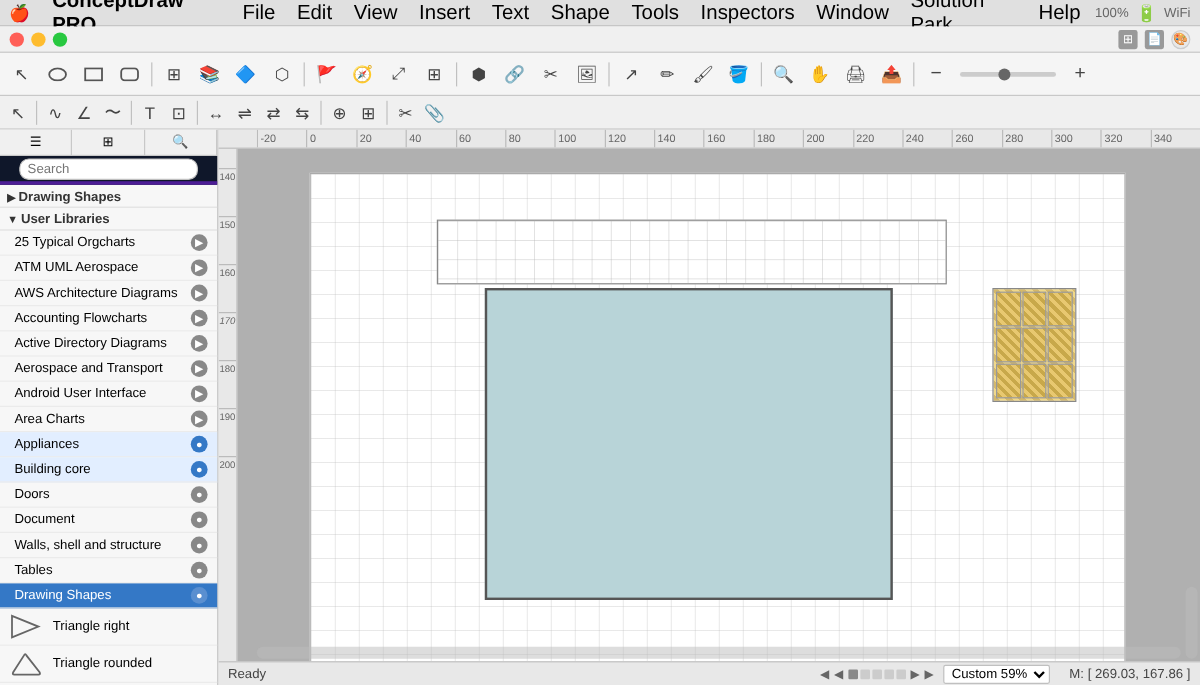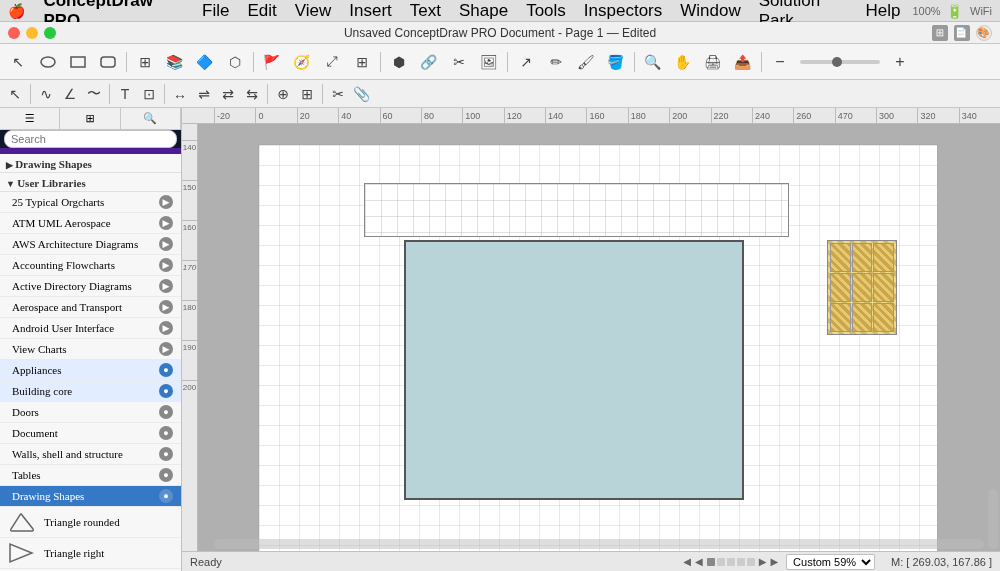--- a/index.html
+++ b/index.html
@@ -85,37 +85,37 @@
       height: 22px;
       border-bottom: 1px solid #c8c8c8;
       background: #f0f0f0;
     }
     .panel-tab {
       flex: 1; height: 22px; display: flex; align-items: center; justify-content: center;
       font-size: 11px; border-right: 1px solid #c8c8c8; cursor: pointer;
     }
 
     #search-bar {
-      display: flex; align-items: center; height: 24px; padding: 2px 4px;
-      border-bottom: 6px solid #4c1d95; background: #0f172a;
+      display: flex; align-items: center; height: 24px; padding: 2px 16px;
+      border-bottom: 3px solid #4c1d95; background: #0f172a;
     }
     #search-bar input {
       width: 100%; height: 18px; border: 1px solid #c0c0c0; border-radius: 8px;
       padding: 0 6px; font-size: 11px; background: white; outline: none;
     }
 
     .section-header {
       font-size: 11px; font-weight: 600; padding: 4px 6px 2px 6px;
       color: #333; cursor: pointer;
       border-bottom: 1px solid #e0e0e0;
     }
     .section-header::before { content: '▶ '; font-size: 9px; }
     .section-header.open::before { content: '▼ '; font-size: 9px; }
 
-    .sidebar-list { overflow-y: auto; flex: 1; font-family: Liberation Serif, serif; }
+    .sidebar-list { overflow-y: auto; flex: 1; }
     .sidebar-item {
       display: flex; align-items: center; justify-content: space-between;
       padding: 3px 8px 3px 12px; font-size: 11px; cursor: pointer;
       border-bottom: 1px solid #ebebeb;
     }
     .sidebar-item.active { background: #e2eeff; }
     .sidebar-item.selected { background: #3478c6; color: white; }
     .sidebar-circle {
       width: 14px; height: 14px; border-radius: 50%;
       background: #888; flex-shrink: 0; font-size: 9px;
@@ -124,21 +124,21 @@
     .sidebar-circle.blue { background: #3478c6; }
 
     .shape-item {
       display: flex; align-items: center; gap: 8px;
       padding: 4px 8px; font-size: 11px; cursor: pointer;
       border-bottom: 1px solid #ebebeb;
     }
 
     #ruler-top {
       height: 16px; background: #e8e8e8; border-bottom: 1px solid #bbb;
-      display: flex; align-items: center; padding-left: 16px;
+      display: flex; align-items: flex-end; padding-left: 16px;
       font-size: 9px; color: #666; overflow: hidden; flex-shrink: 0;
     }
     .ruler-mark { width: 50px; text-align: left; border-left: 1px solid #bbb; padding-left: 2px; font-size: 9px; height: 16px; line-height: 16px; }
 
     #canvas-row {
       display: flex; flex: 1; overflow: hidden;
     }
 
     #ruler-left {
       width: 16px; background: #e8e8e8; border-right: 1px solid #bbb;
@@ -288,21 +288,20 @@
     <span style="font-size:14px; margin: 0 4px;">🔋</span>
     <span style="font-size:11px; color:#666;">WiFi</span>
   </div>
 
   <div id="titlebar">
     <div class="window-controls">
       <div class="wc wc-close"></div>
       <div class="wc wc-min"></div>
       <div class="wc wc-max"></div>
     </div>
-    <span style="font-size:12px; color:#333;">Unsaved ConceptDraw PRO Document - Page 1 — Edited</span>
     <div class="title-icons-right">
       <div class="title-icon">⊞</div>
       <div class="title-icon">📄</div>
       <div class="title-icon" style="background:#e8e8e8; border:1px solid #ccc; border-radius:50%;">🎨</div>
     </div>
   </div>
 
   <div id="toolbar">
 
     <div class="tb-icon">↖</div>
@@ -417,21 +416,21 @@
         </div>
         <div class="sidebar-item">
           <span>Aerospace and Transport</span>
           <div class="sidebar-circle">▶</div>
         </div>
         <div class="sidebar-item">
           <span>Android User Interface</span>
           <div class="sidebar-circle">▶</div>
         </div>
         <div class="sidebar-item">
-          <span>View Charts</span>
+          <span>Area Charts</span>
           <div class="sidebar-circle">▶</div>
         </div>
         <div class="sidebar-item active">
           <span>Appliances</span>
           <div class="sidebar-circle blue">●</div>
         </div>
         <div class="sidebar-item active">
           <span>Building core</span>
           <div class="sidebar-circle blue">●</div>
         </div>
@@ -449,31 +448,31 @@
         </div>
         <div class="sidebar-item">
           <span>Tables</span>
           <div class="sidebar-circle">●</div>
         </div>
         <div class="sidebar-item selected">
           <span>Drawing Shapes</span>
           <div class="sidebar-circle" style="background:#5a8fd0;">●</div>
         </div>
 
+        <div class="shape-item">
+          <svg width="28" height="22">
+              <polygon points="2,2 2,20 24,11" fill="none" stroke="#666" stroke-width="1.5"></polygon>
+            </svg>
+          <span>Triangle right</span>
+        </div>
         <div class="shape-item">
           <svg width="28" height="22">
               <path d="M 4 20 Q 2 20 3 18 L 12 4 Q 13 2 14 4 L 25 18 Q 26 20 24 20 Z" fill="none" stroke="#666" stroke-width="1.5"></path>
             </svg>
           <span>Triangle rounded</span>
-        </div>
-        <div class="shape-item">
-          <svg width="28" height="22">
-              <polygon points="2,2 2,20 24,11" fill="none" stroke="#666" stroke-width="1.5"></polygon>
-            </svg>
-          <span>Triangle right</span>
         </div>
         <div class="shape-item">
           
           
         </div>
 
       </div>
     </div>
 
     <div id="right-side">
@@ -489,21 +488,21 @@
           <div class="ruler-mark">80</div>
           <div class="ruler-mark">100</div>
           <div class="ruler-mark">120</div>
           <div class="ruler-mark">140</div>
           <div class="ruler-mark">160</div>
           <div class="ruler-mark">180</div>
           <div class="ruler-mark">200</div>
           <div class="ruler-mark">220</div>
           <div class="ruler-mark">240</div>
           <div class="ruler-mark">260</div>
-          <div class="ruler-mark">470</div>
+          <div class="ruler-mark">280</div>
           <div class="ruler-mark">300</div>
           <div class="ruler-mark">320</div>
           <div class="ruler-mark">340</div>
         </div>
       </div>
 
       <div id="canvas-row">
 
         <div id="ruler-left">
           <div style="height:16px;"></div>

